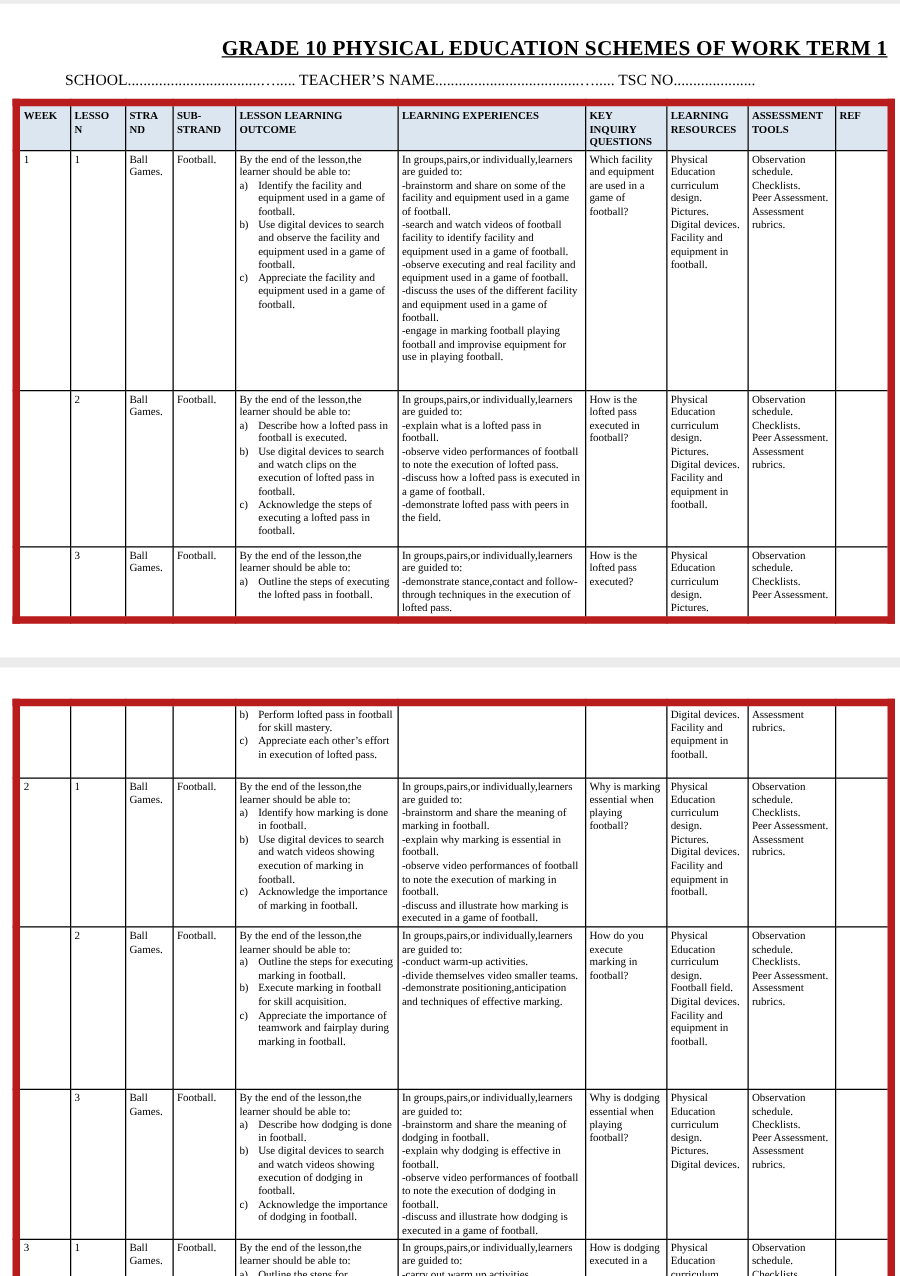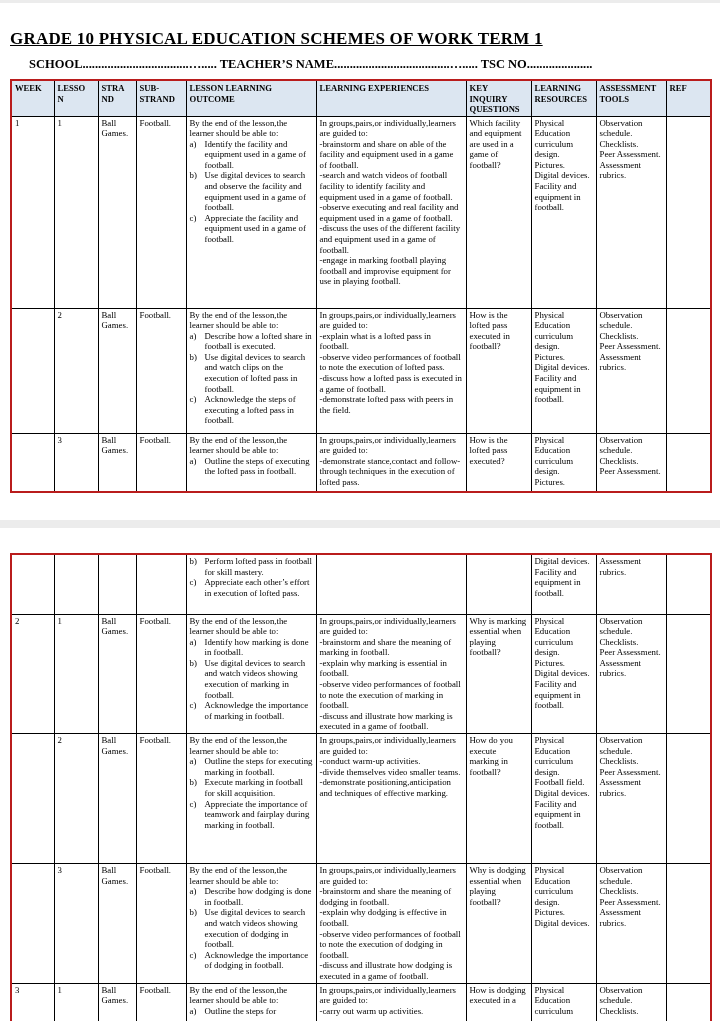--- a/index.html
+++ b/index.html
@@ -8,33 +8,33 @@
     width:720px; height:1021px; overflow:hidden;
     background:#ffffff;
     font-family:"Liberation Serif", serif;
     color:#000;
   }
   .page-top-edge { height:3px; background:#ececec; }
   .doc { padding:0 10px; }
   .doc-title {
     margin:26px 0 8px;
     font-size:17px; font-weight:bold;
-    text-align:left;
+    text-align:right;
     text-decoration:underline;
     letter-spacing:0.2px;
   }
   .school-line {
-    margin:0 0 7px 19px;
-    font-size:12.5px; font-weight:bold;
+    margin:0 0 7px 42px;
+    font-size:12.5px; font-weight:normal;
     white-space:nowrap; overflow:hidden;
   }
   table.sow {
     width:700px; table-layout:fixed;
     border-collapse:collapse;
-    border:2px solid #b91c1c;
+    border:6px solid #b91c1c;
     font-family:Liberation Serif, serif;
   }
   table.sow th, table.sow td {
     border:1px solid #000;
     vertical-align:top;
     padding:1px 3px 1px 3px;
     overflow:hidden;
   }
   table.sow th {
     background:#dce6f1;
@@ -131,21 +131,21 @@
               <span class="lt">b)</span>
               <span class="tx">Use digital devices to search and observe the facility and equipment used in a game of football.</span>
             </div>
             <div class="oi">
               <span class="lt">c)</span>
               <span class="tx">Appreciate the facility and equipment used in a game of football.</span>
             </div>
           </td>
           <td>
             <div>In groups,pairs,or individually,learners are guided to:</div>
-            <div>-brainstorm and share on able of the facility and equipment used in a game of football.</div>
+            <div>-brainstorm and share on some of the facility and equipment used in a game of football.</div>
             <div>-search and watch videos of football facility to identify facility and equipment used in a game of football.</div>
             <div>-observe executing and real facility and equipment used in a game of football.</div>
             <div>-discuss the uses of the different facility and equipment used in a game of football.</div>
             <div>-engage in marking football playing football and improvise equipment for use in playing football.</div>
           </td>
           <td>Which facility and equipment are used in a game of football?</td>
           <td>
             <div>Physical Education curriculum design.</div>
             <div>Pictures.</div>
             <div>Digital devices.</div>
@@ -161,21 +161,21 @@
         </tr>
         <tr>
           <td></td>
           <td>2</td>
           <td>Ball Games.</td>
           <td>Football.</td>
           <td>
             <div>By the end of the lesson,the learner should be able to:</div>
             <div class="oi">
               <span class="lt">a)</span>
-              <span class="tx">Describe how a lofted share in football is executed.</span>
+              <span class="tx">Describe how a lofted pass in football is executed.</span>
             </div>
             <div class="oi">
               <span class="lt">b)</span>
               <span class="tx">Use digital devices to search and watch clips on the execution of lofted pass in football.</span>
             </div>
             <div class="oi">
               <span class="lt">c)</span>
               <span class="tx">Acknowledge the steps of executing a lofted pass in football.</span>
             </div>
           </td>

